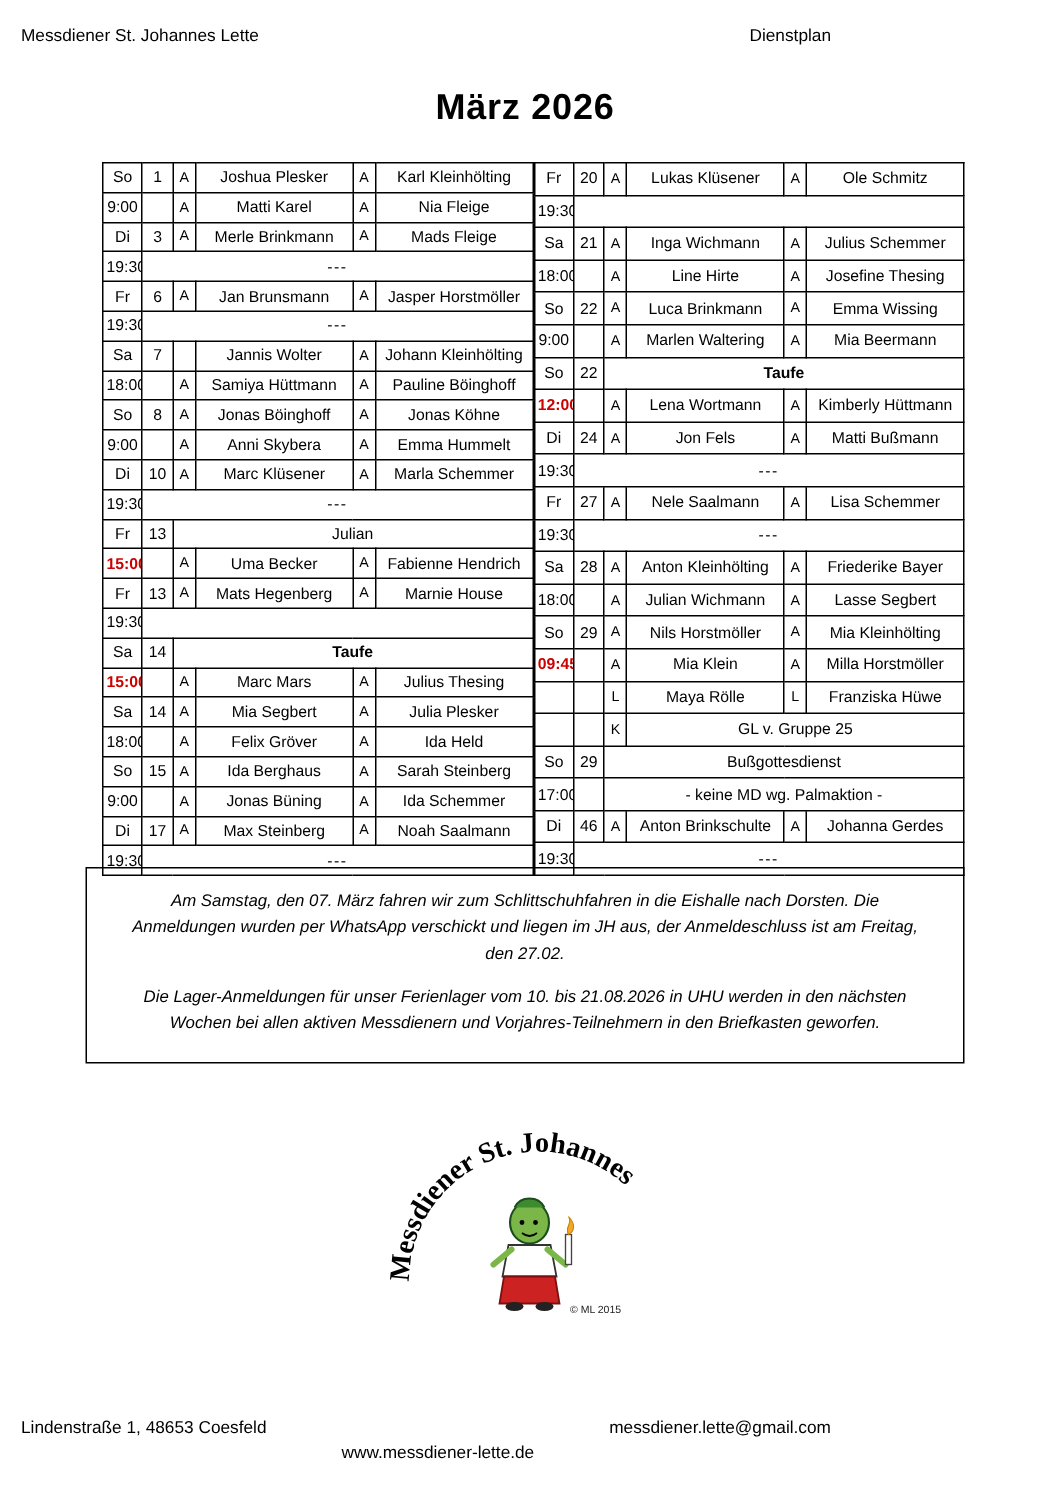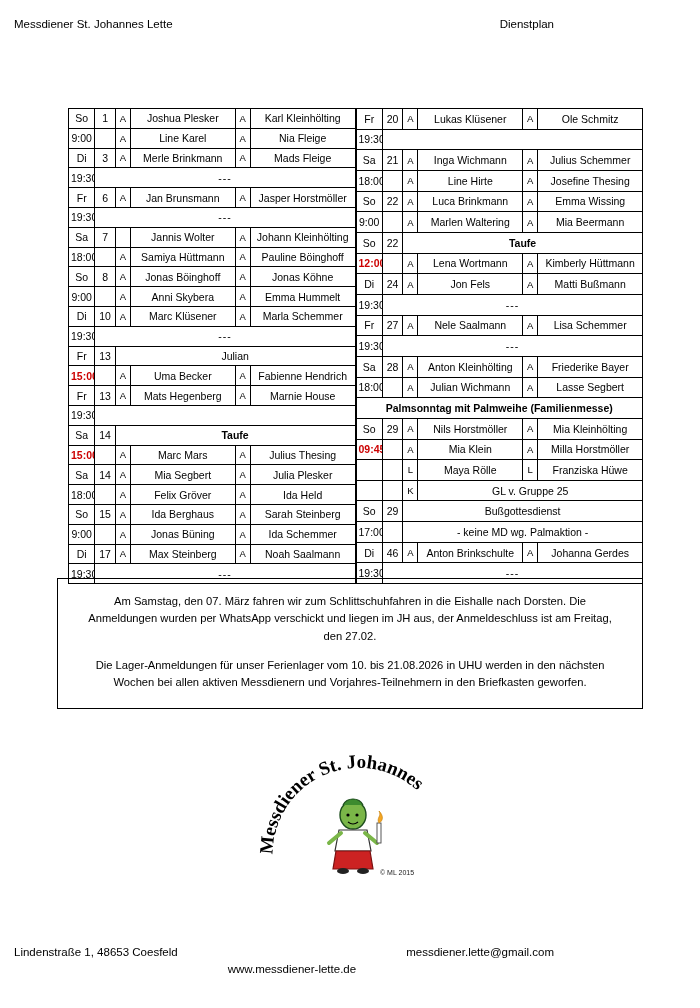--- a/index.html
+++ b/index.html
@@ -77,20 +77,21 @@
   .notes {
     position: absolute;
     top: 578px;
     left: 57px;
     width: 586px;
     border: 1px solid #000000;
     padding: 14px 26px 16px 26px;
     font-size: 11.2px;
     line-height: 1.55;
     text-align: center;
+    font-style: italic;
   }
   .notes p { margin: 0 0 12px 0; }
   .notes p:last-child { margin-bottom: 0; }
   
   .logo-area {
     position: absolute;
     top: 742px;
     left: 0;
     width: 700px;
     height: 150px;
@@ -122,37 +123,38 @@
 </head>
 <body>
 
 <div class="page">
 
   <div class="top-header">
     <span>Messdiener St. Johannes Lette</span>
     <span>Dienstplan</span>
   </div>
 
+  <div class="doc-title">März 2026</div>
 
   <div class="sched-wrap">
     <table class="sched left">
       <tbody id="left-body">
           <tr>
             <td class="c-day">So</td>
             <td class="c-date">1</td>
             <td class="c-a">A</td>
             <td class="c-name">Joshua Plesker</td>
             <td class="c-a">A</td>
             <td class="c-name">Karl Kleinhölting</td>
           </tr>
           <tr>
             <td class="c-day">9:00</td>
             <td class="c-date"></td>
             <td class="c-a">A</td>
-            <td class="c-name">Line Karel</td>
+            <td class="c-name">Matti Karel</td>
             <td class="c-a">A</td>
             <td class="c-name">Nia Fleige</td>
           </tr>
           <tr>
             <td class="c-day">Di</td>
             <td class="c-date">3</td>
             <td class="c-a">A</td>
             <td class="c-name">Merle Brinkmann</td>
             <td class="c-a">A</td>
             <td class="c-name">Mads Fleige</td>
@@ -392,23 +394,20 @@
             <td class="c-a">A</td>
             <td class="c-name">Friederike Bayer</td>
           </tr>
           <tr>
             <td class="c-day">18:00</td>
             <td class="c-date"></td>
             <td class="c-a">A</td>
             <td class="c-name">Julian Wichmann</td>
             <td class="c-a">A</td>
             <td class="c-name">Lasse Segbert</td>
-          </tr>
-          <tr>
-            <td class="span-all bold" colspan="6">Palmsonntag mit Palmweihe (Familienmesse)</td>
           </tr>
           <tr>
             <td class="c-day">So</td>
             <td class="c-date">29</td>
             <td class="c-a">A</td>
             <td class="c-name">Nils Horstmöller</td>
             <td class="c-a">A</td>
             <td class="c-name">Mia Kleinhölting</td>
           </tr>
           <tr>

